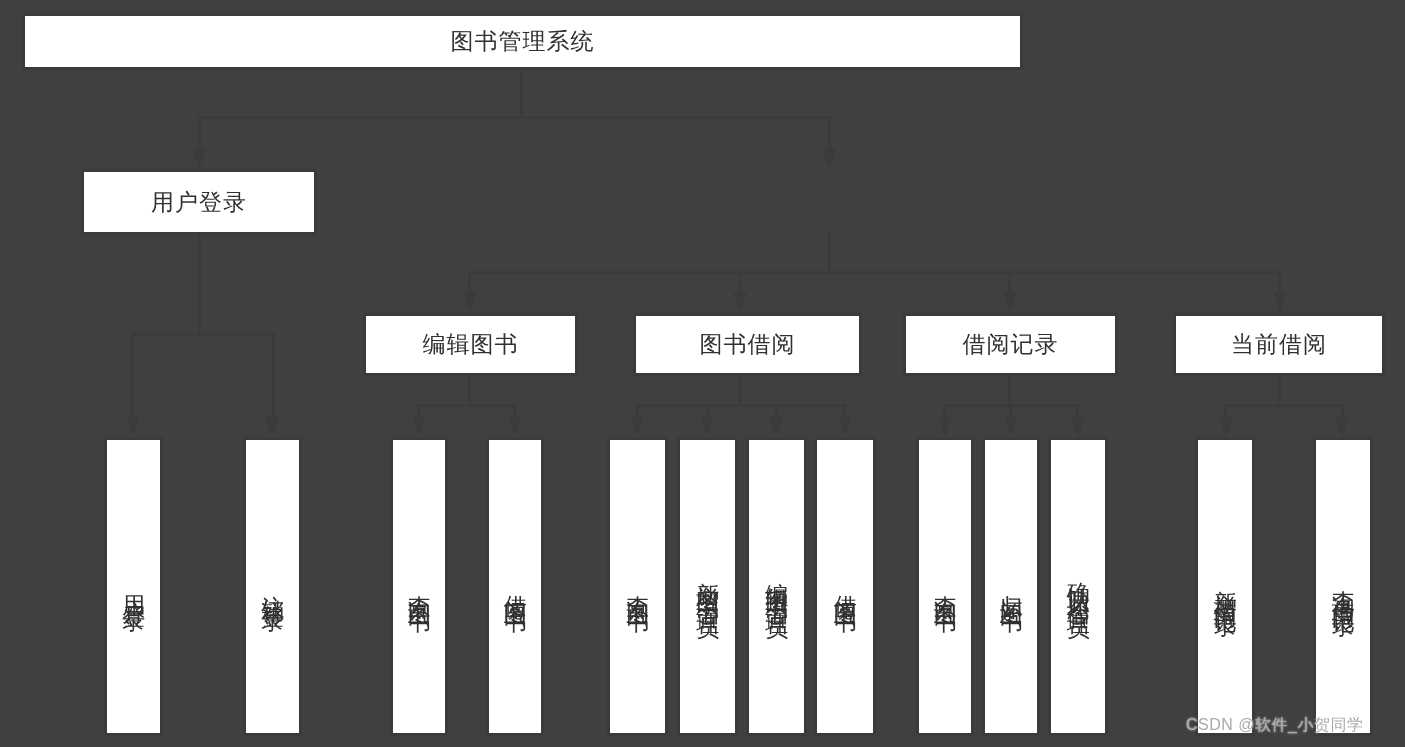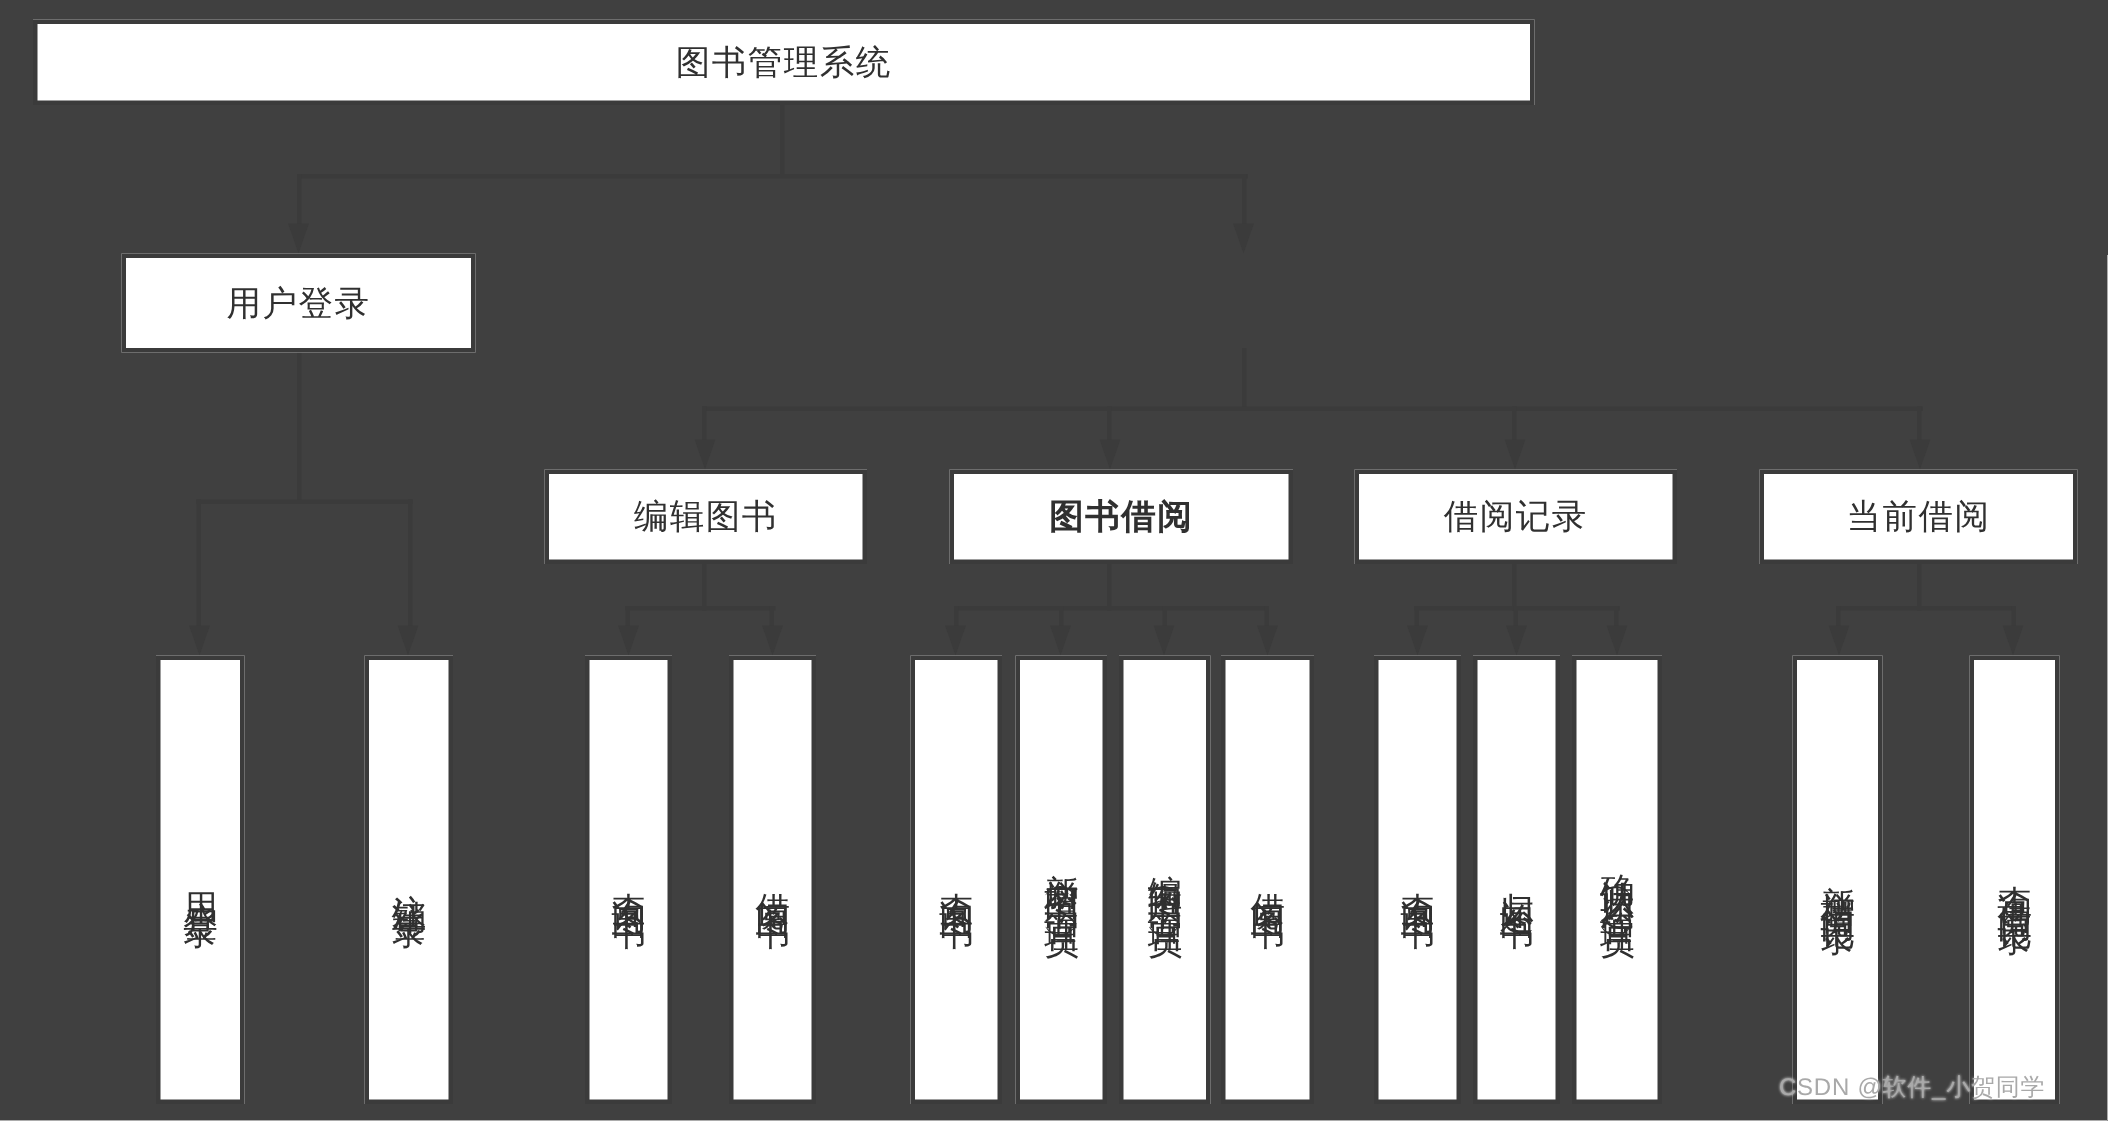--- a/index.html
+++ b/index.html
@@ -107,21 +107,21 @@
   <div class="vline" style="left:1008px;top:271px;height:26px;"></div>
   <div class="vline" style="left:1278px;top:271px;height:26px;"></div>
   <div class="arrow" style="left:463px;top:293px;"></div>
   <div class="arrow" style="left:733px;top:293px;"></div>
   <div class="arrow" style="left:1003px;top:293px;"></div>
   <div class="arrow" style="left:1273px;top:293px;"></div>
 
   <div class="box" style="left:363px;top:313px;width:215px;height:63px;">
     <span>编辑图书</span>
   </div>
-  <div class="box" style="left:633px;top:313px;width:229px;height:63px;font-weight:bold;">
+  <div class="box" style="left:633px;top:313px;width:229px;height:63px;">
     <span>图书借阅</span>
   </div>
   <div class="box" style="left:903px;top:313px;width:215px;height:63px;">
     <span>借阅记录</span>
   </div>
   <div class="box" style="left:1173px;top:313px;width:212px;height:63px;">
     <span>当前借阅</span>
   </div>
 
   <div class="vline" style="left:468px;top:374px;height:33px;"></div>

